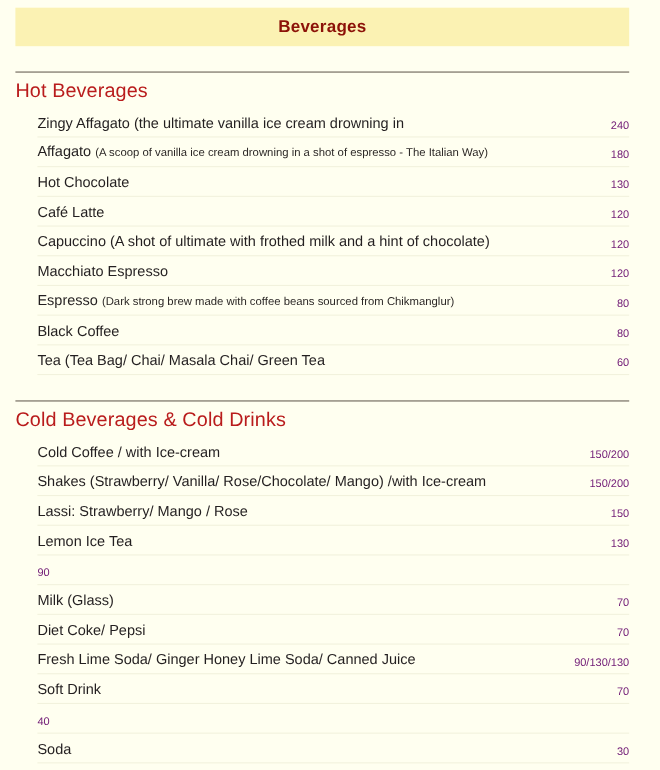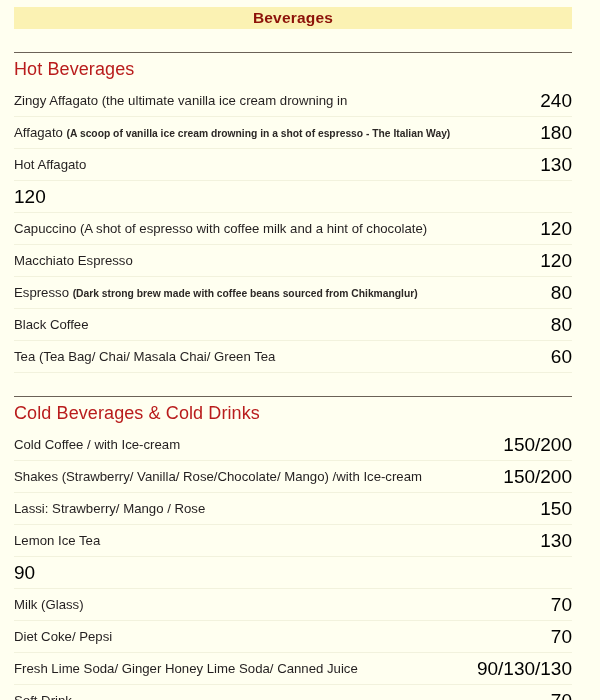--- a/index.html
+++ b/index.html
@@ -19,21 +19,21 @@
     width: 600px;
     height: 700px;
     background: #fffff0;
     box-sizing: border-box;
     position: relative;
   }
 
   
   .banner {
     margin: 7px 28px 0 14px;
-    height: 22px;
+    height: 35px;
     background: #fbf2b3;
     display: flex;
     align-items: center;
     justify-content: center;
   }
   .banner-title {
     color: #8c1208;
     font-size: 15.5px;
     font-weight: bold;
     letter-spacing: 0.2px;
@@ -50,45 +50,45 @@
   .section-title {
     color: #b91c1c;
     font-size: 18px;
     padding: 6px 0 5px 0;
     letter-spacing: 0.1px;
   }
 
   
   .row {
     display: flex;
-    align-items: center;
+    align-items: flex-end;
     justify-content: space-between;
     border-bottom: 1px solid #f2f2dd;
     padding: 4.5px 0 4.5px 0;
     min-height: 17px;
+    margin-left: 20px;
   }
   .row:first-of-type {
     border-top: 1px solid #f2f2dd;
   }
   .row-label {
     color: #231f20;
     font-size: 13.2px;
     line-height: 1.18;
     flex: 1 1 auto;
     padding-right: 10px;
     white-space: nowrap;
   }
   .row-label .desc {
     font-size: 10.3px;
     color: #2c2826;
-    font-weight: bold;
   }
   .row-price {
-    color: #000000;
-    font-size: 19px;
+    color: #701a75;
+    font-size: 10px;
     flex: 0 0 auto;
     text-align: right;
     white-space: nowrap;
   }
   
   .row.continuation .row-label {
     white-space: nowrap;
   }
 </style>
 </head>
@@ -106,28 +106,29 @@
         <div class="section-title">Hot Beverages</div>
         <div class="row">
           <div class="row-label"><span>Zingy Affagato (the ultimate vanilla ice cream drowning in</span></div>
           <div class="row-price">240</div>
         </div>
         <div class="row">
           <div class="row-label"><span>Affagato </span><span class="desc">(A scoop of vanilla ice cream drowning in a shot of espresso - The Italian Way)</span></div>
           <div class="row-price">180</div>
         </div>
         <div class="row">
-          <div class="row-label"><span>Hot Affagato</span></div>
+          <div class="row-label"><span>Hot Chocolate</span></div>
           <div class="row-price">130</div>
         </div>
         <div class="row">
+          <div class="row-label"><span>Café Latte</span></div>
           <div class="row-price">120</div>
         </div>
         <div class="row">
-          <div class="row-label"><span>Capuccino (A shot of espresso with coffee milk and a hint of chocolate)</span></div>
+          <div class="row-label"><span>Capuccino (A shot of ultimate with frothed milk and a hint of chocolate)</span></div>
           <div class="row-price">120</div>
         </div>
         <div class="row">
           <div class="row-label"><span>Macchiato Espresso</span></div>
           <div class="row-price">120</div>
         </div>
         <div class="row">
           <div class="row-label"><span>Espresso </span><span class="desc">(Dark strong brew made with coffee beans sourced from Chikmanglur)</span></div>
           <div class="row-price">80</div>
         </div>

